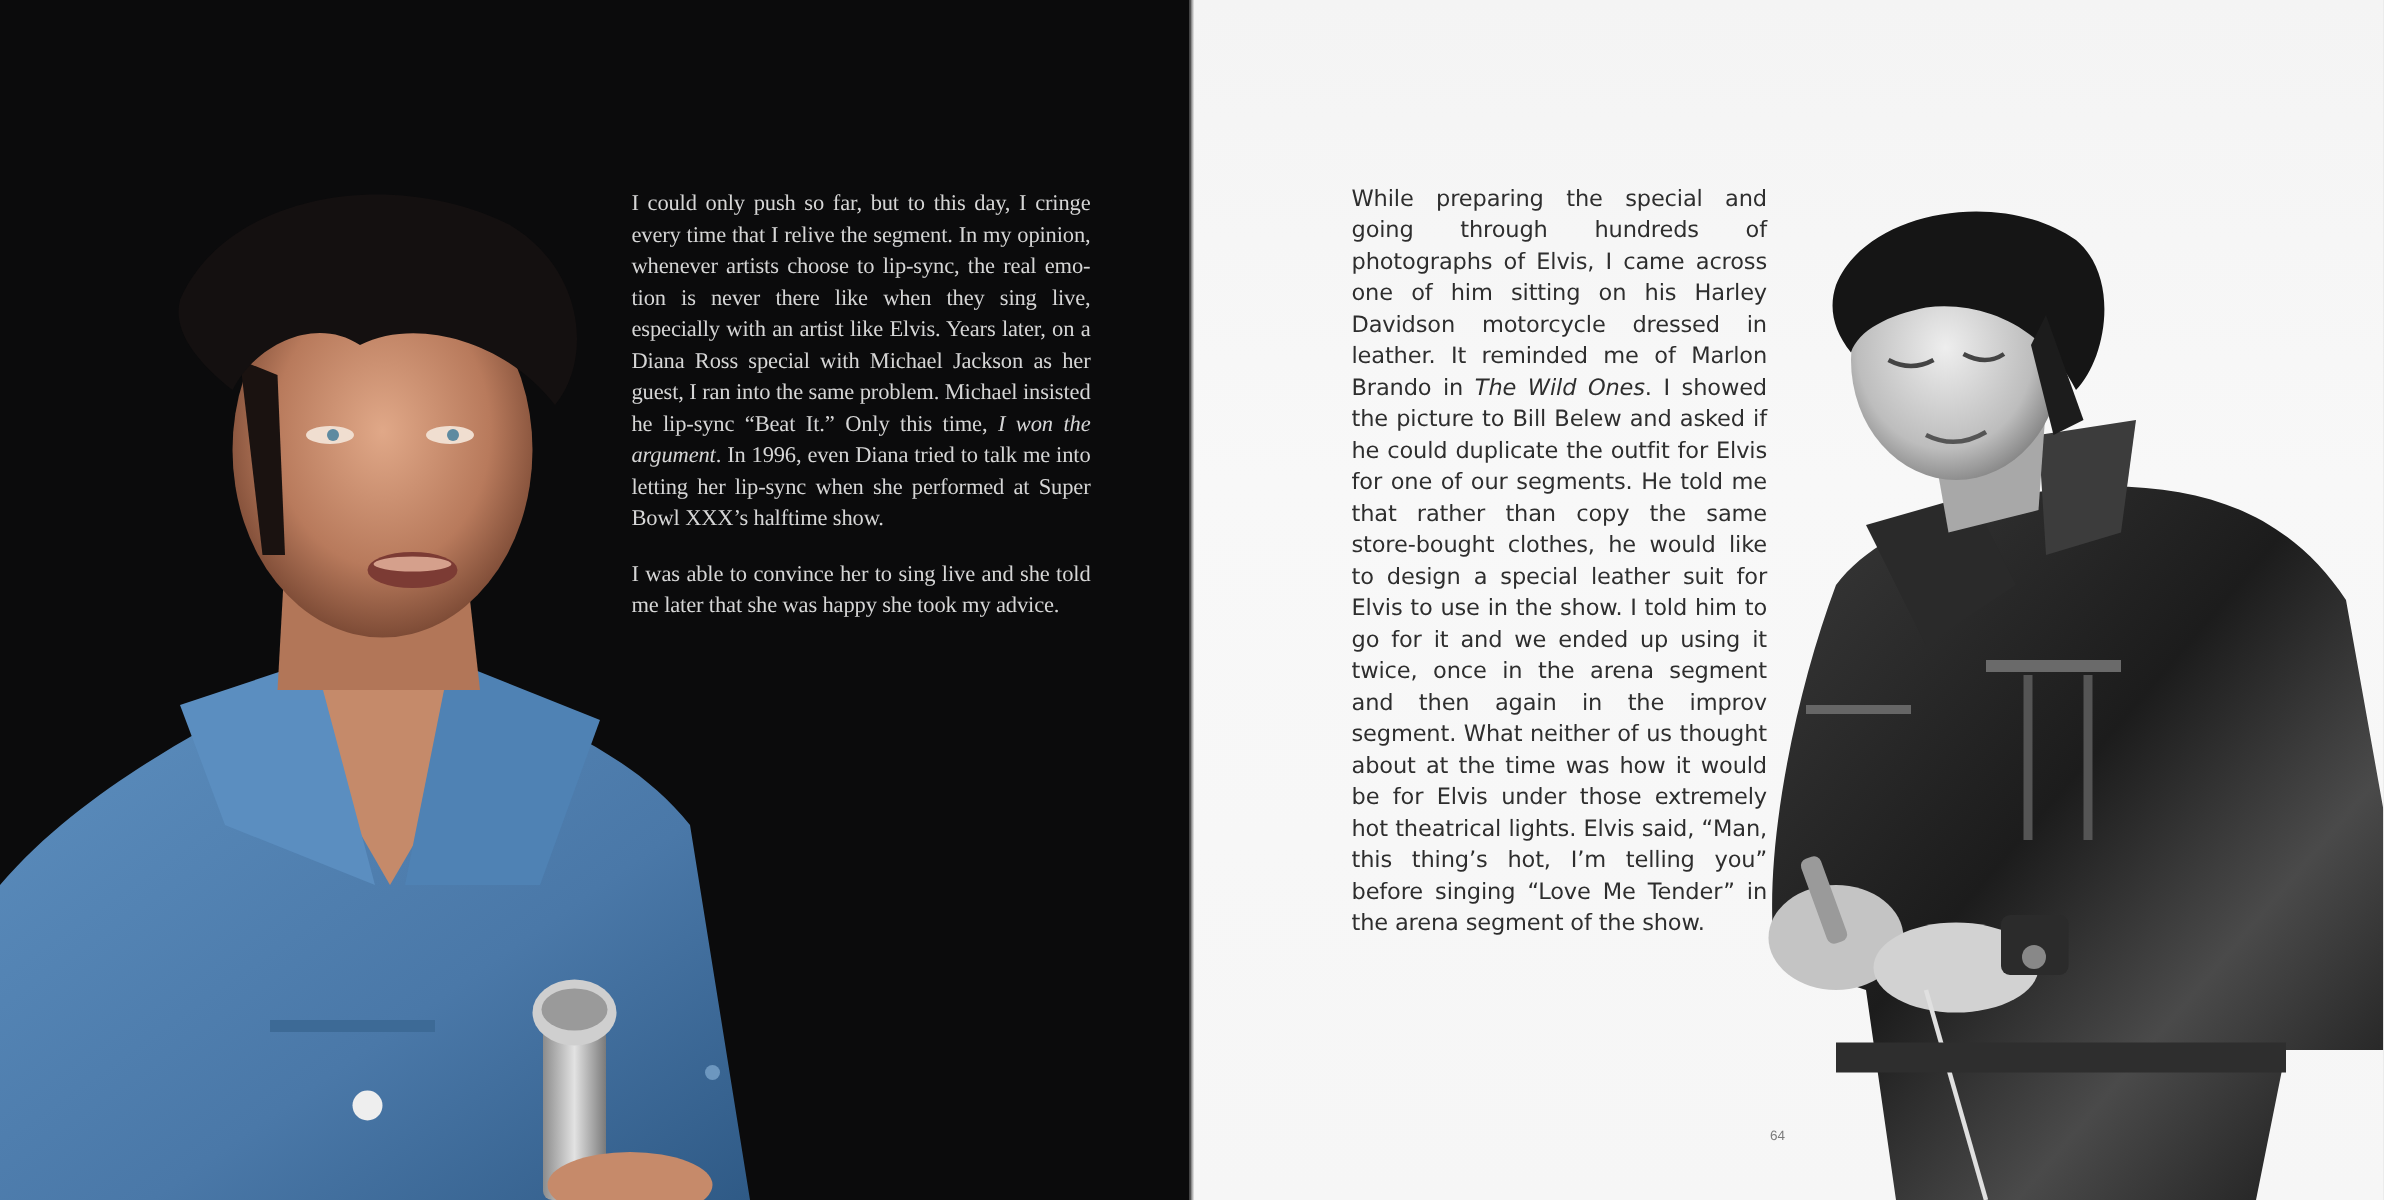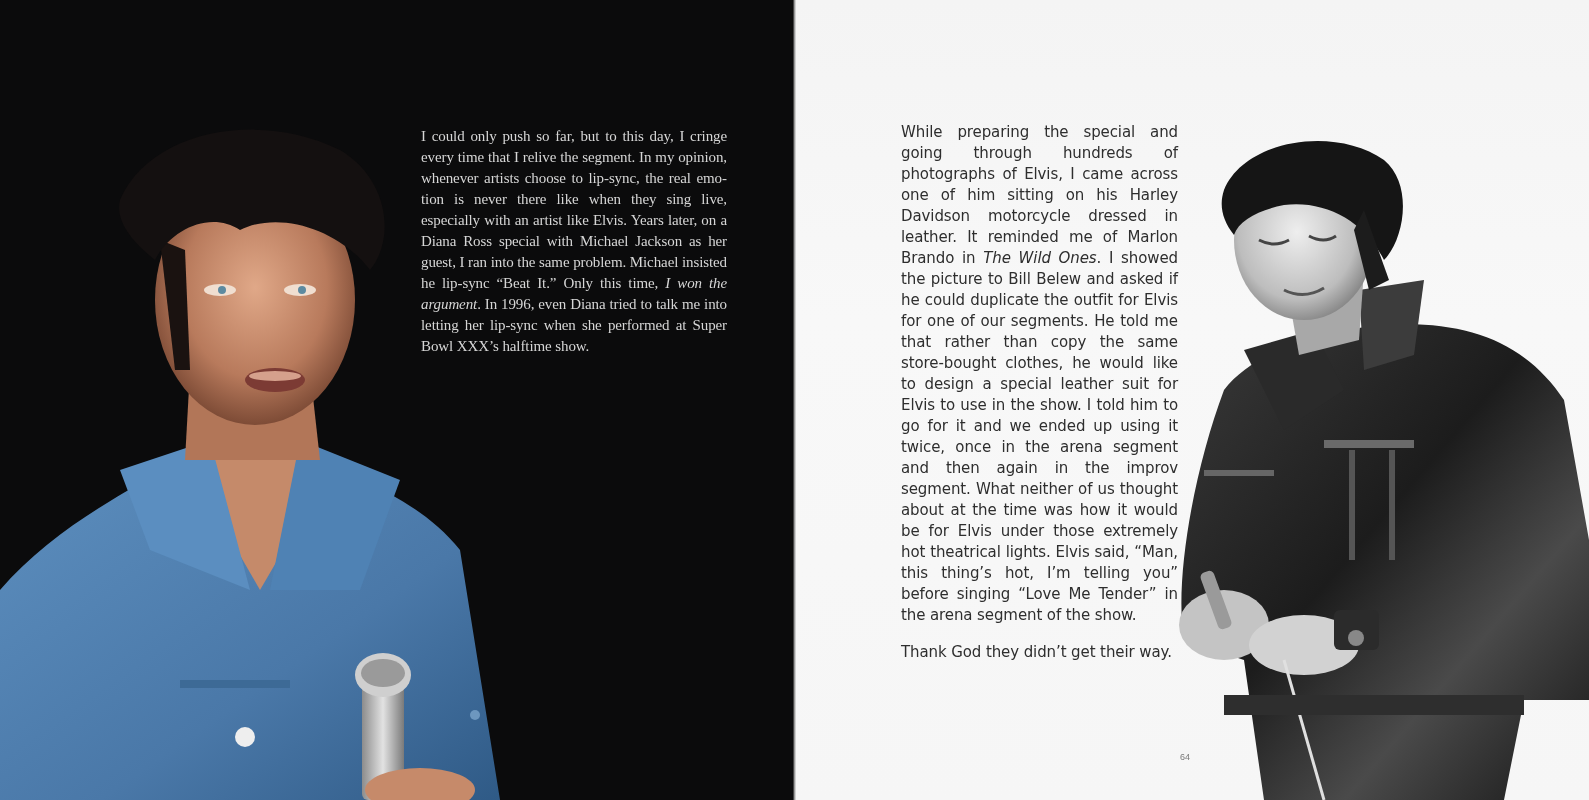--- a/index.html
+++ b/index.html
@@ -138,29 +138,29 @@
         <rect x="362" y="550" width="42" height="130" rx="6" fill="url(#micL)"></rect>
         <ellipse cx="383" cy="555" rx="28" ry="22" fill="#cfcfcf"></ellipse>
         <ellipse cx="383" cy="553" rx="22" ry="14" fill="#9a9a9a"></ellipse>
 
         <ellipse cx="420" cy="670" rx="55" ry="22" fill="#c68a6a"></ellipse>
       </svg>
     </div>
 
     <div class="text-col text-left">
       <p><span>I could only push so far, but to this day, I cringe every time that I relive the segment. In my opinion, whenever artists choose to lip-sync, the real emo­tion is never there like when they sing live, especially with an artist like Elvis. Years later, on a Diana Ross special with Michael Jackson as her guest, I ran into the same problem. Michael insisted he lip-sync “Beat It.” Only this time, </span><span class="it">I won the argument</span><span>. In 1996, even Diana tried to talk me into letting her lip-sync when she performed at Super Bowl XXX’s halftime show.</span></p>
+      <p><span>I was able to convince her to sing live and she told me later that she was happy she took my advice.</span></p>
     </div>
   </div>
 
   <div class="gutter"></div>
 
   <div class="page-right">
     <div class="text-col text-right">
       <p><span>While preparing the special and going through hundreds of photographs of Elvis, I came across one of him sitting on his Harley Davidson motorcycle dressed in leather. It reminded me of Marlon Brando in </span><span class="it">The Wild Ones</span><span>. I showed the picture to Bill Belew and asked if he could duplicate the outfit for Elvis for one of our segments. He told me that rather than copy the same store-bought clothes, he would like to design a special leather suit for Elvis to use in the show. I told him to go for it and we ended up using it twice, once in the arena segment and then again in the improv segment. What neither of us thought about at the time was how it would be for Elvis under those extremely hot theatrical lights. Elvis said, “Man, this thing’s hot, I’m telling you” before singing “Love Me Tender” in the arena segment of the show.</span></p>
-      <p><span>Thank God they didn’t get their way.</span></p>
     </div>
 
     <div class="photo-right">
       <svg viewBox="0 0 425 660" preserveAspectRatio="none">
         <defs>
           <linearGradient id="leather" x1="0" y1="0" x2="1" y2="1">
             <stop offset="0%" stop-color="#3a3a3a"></stop>
             <stop offset="45%" stop-color="#1c1c1c"></stop>
             <stop offset="70%" stop-color="#4a4a4a"></stop>
             <stop offset="100%" stop-color="#161616"></stop>

